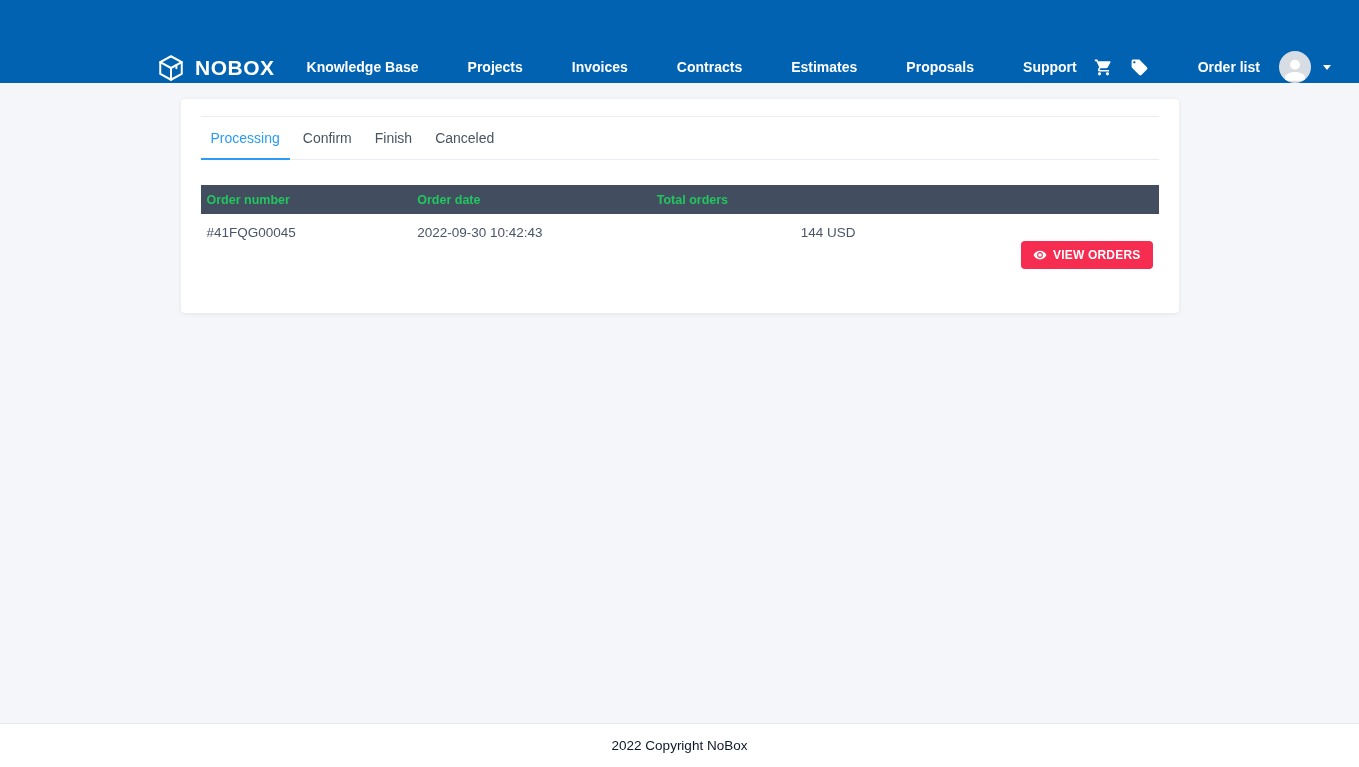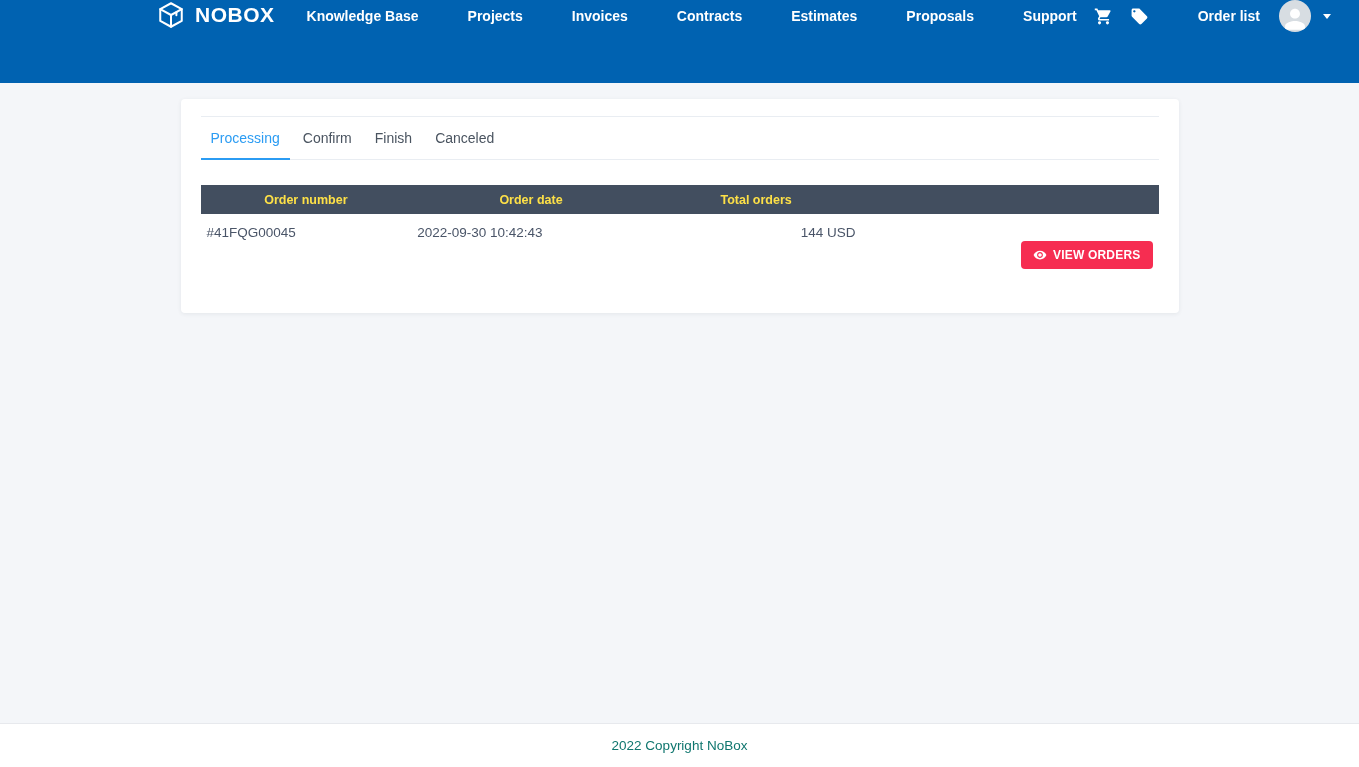--- a/index.html
+++ b/index.html
@@ -11,21 +11,21 @@
     background: #f4f6f9;
     font-family: "Liberation Sans", sans-serif;
     color: #4a5568;
   }
 
   
   .topbar {
     height: 83px;
     background: #0062b1;
     display: flex;
-    align-items: flex-start;
+    align-items: flex-end;
     padding: 0 172px 0 156px;
     flex: 0 0 auto;
   }
   .brand { display: flex; align-items: center; cursor: pointer; }
   .brand-icon { width: 30px; height: 30px; display: block; }
   .brand-text {
     color: #fff;
     font-size: 21px;
     font-weight: bold;
     letter-spacing: 0.5px;
@@ -93,24 +93,24 @@
   }
 
   table.orders {
     width: 100%;
     border-collapse: collapse;
     table-layout: fixed;
     margin-top: 25px;
   }
   table.orders thead th {
     background: #424e5f;
-    color: #fde047;
+    color: #22c55e;
     font-size: 12.5px;
     font-weight: bold;
-    text-align: center;
+    text-align: left;
     padding: 8px 6px 7px;
   }
   th.col-number { width: 22%; padding-left: 5px; }
   th.col-date   { width: 25%; }
   th.col-total  { width: 22%; text-align: right; padding-right: 8px; }
   th.col-action { width: 31%; }
   table.orders tbody td {
     font-size: 13.5px;
     color: #4a5568;
     vertical-align: top;
@@ -143,21 +143,21 @@
   
   .footer {
     flex: 0 0 auto;
     height: 44px;
     background: #fff;
     border-top: 1px solid #e7e9ed;
     display: flex;
     align-items: center;
     justify-content: center;
     font-size: 13.5px;
-    color: #0f766e;
+    color: #0f172a;
   }
 </style>
 </head>
 <body>
 
 <header class="topbar">
   <div class="brand">
     <span>
       <svg class="brand-icon" viewBox="0 0 24 24" fill="none" stroke="#ffffff" stroke-width="1.6" stroke-linejoin="round" stroke-linecap="round">
         <path d="M12 2.6 L20.6 7.3 V16.7 L12 21.4 L3.4 16.7 V7.3 Z"></path>

